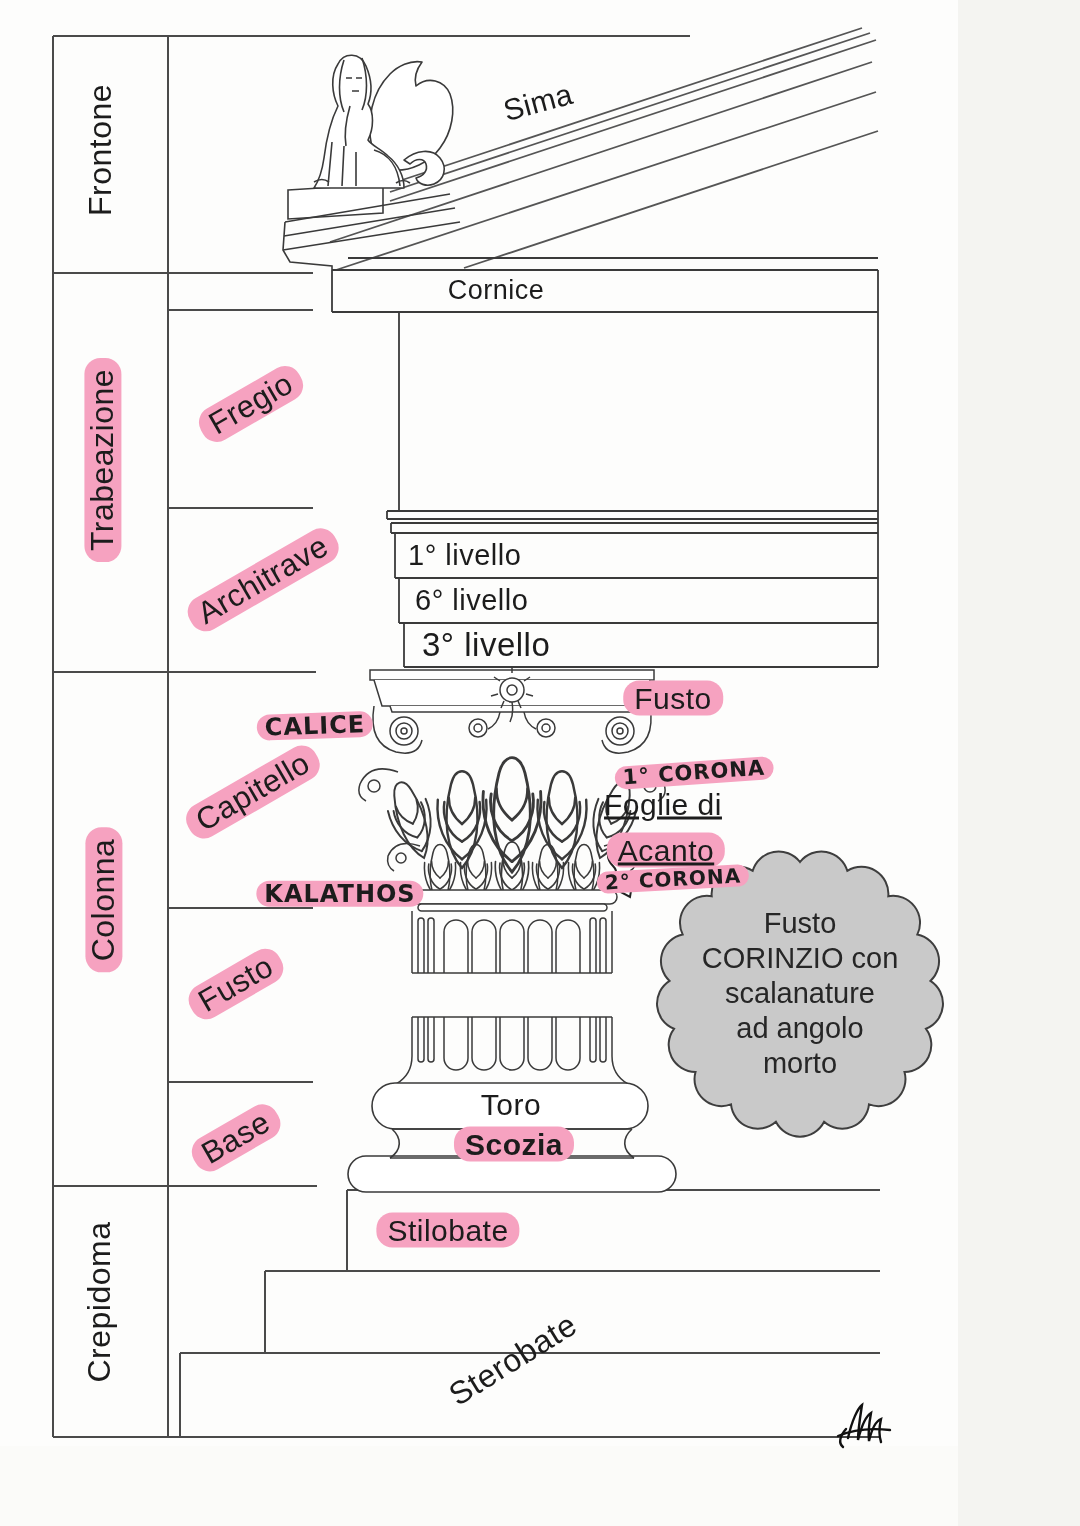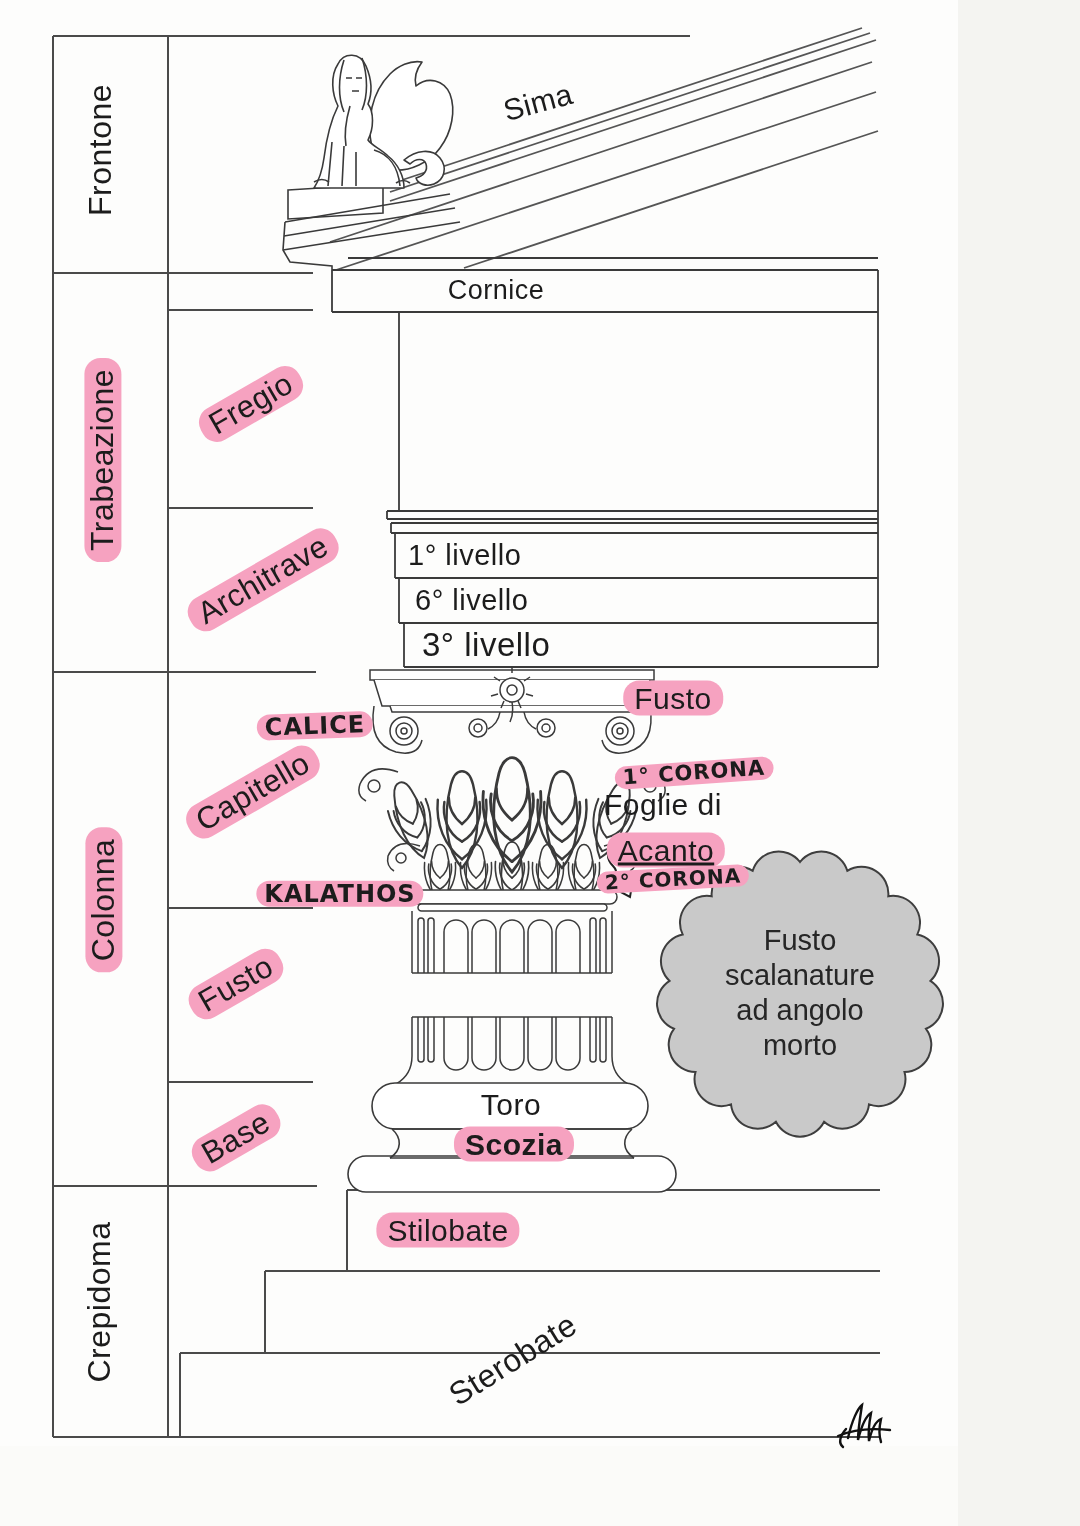--- a/index.html
+++ b/index.html
@@ -27,21 +27,21 @@
   .p-fusto{left:236px;top:984px;}
   .p-base{left:236px;top:1138px;}
   .p-sima{left:538px;top:102px;transform:translate(-50%,-50%) rotate(-15deg);}
   .p-cornice{left:496px;top:291px;font-size:27px;}
   .p-liv1{left:408px;top:556px;font-size:29px;}
   .p-liv2{left:415px;top:601px;font-size:29px;}
   .p-liv3{left:422px;top:645px;font-size:33px;}
   .p-abaco{left:673px;top:698px;}
   .p-calice{left:315px;top:726px;transform:translate(-50%,-50%) rotate(-2deg);}
   .p-corona1{left:694px;top:773px;font-size:21px;transform:translate(-50%,-50%) rotate(-4deg);}
-  .p-fogliedi{left:663px;top:804px;}
+  .p-fogliedi{left:663px;top:804px;text-decoration:underline;}
   .p-acanto{left:666px;top:850px;text-decoration:underline;}
   .p-corona2{left:673px;top:879px;font-size:20px;transform:translate(-50%,-50%) rotate(-3deg);}
   .p-kalathos{left:340px;top:894px;text-align:right;}
   .p-toro{left:511px;top:1104px;}
   .p-scozia{left:514px;top:1144px;font-weight:bold;}
   .p-stilobate{left:448px;top:1230px;}
   .p-sterobate{left:513px;top:1360px;transform:translate(-50%,-50%) rotate(-32deg);font-size:32px;}
   .badge-text{position:absolute;left:680px;top:903px;width:240px;height:180px;
       display:flex;flex-direction:column;align-items:center;justify-content:center;
       font-size:29px;line-height:35px;color:#262626;text-align:center;}
@@ -285,18 +285,19 @@
   <div class="lbl hand hl p-corona2">2° CORONA</div>
   <div class="lbl hand hl p-kalathos">KALATHOS</div>
 
   <div class="lbl p-toro">Toro</div>
   <div class="lbl hl p-scozia">Scozia</div>
   <div class="lbl hl p-stilobate">Stilobate</div>
   <div class="lbl p-sterobate">Sterobate</div>
 
   <div class="badge-text">
     <div>Fusto</div>
+    <div>CORINZIO con</div>
     <div>scalanature</div>
     <div>ad angolo</div>
     <div>morto</div>
   </div>
 
 </div>
 
 </body></html>

